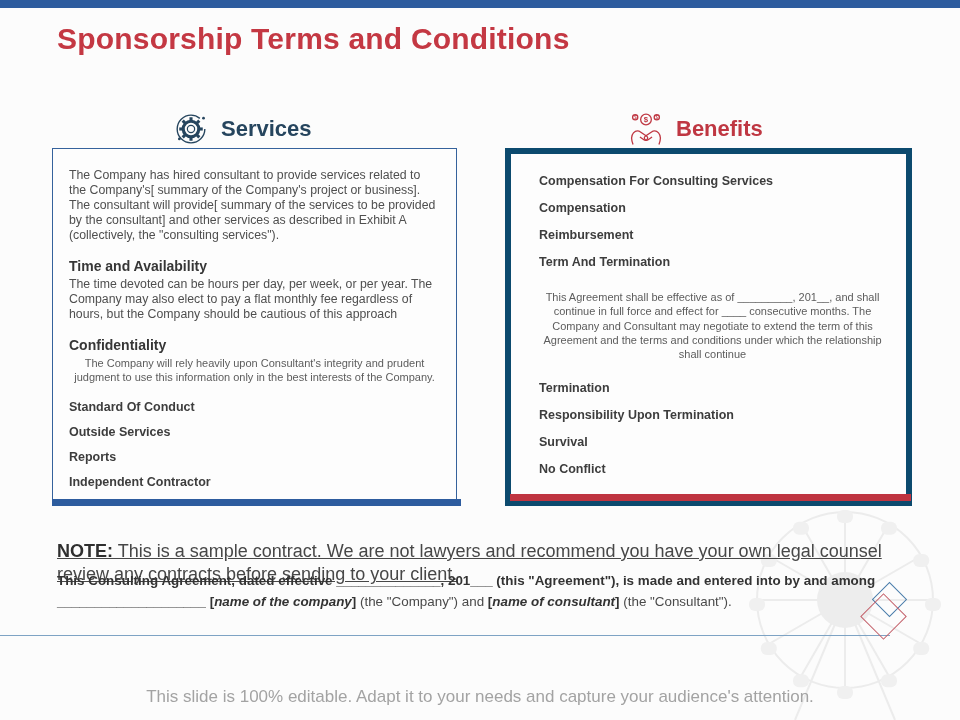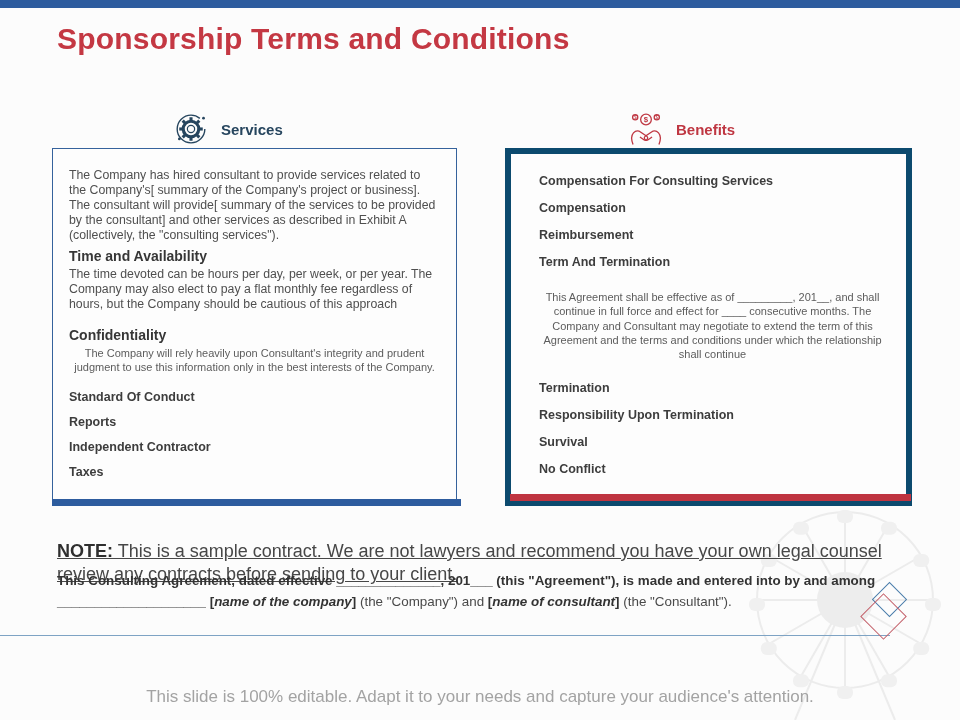--- a/index.html
+++ b/index.html
@@ -13,40 +13,40 @@
 
   .title {
     position:absolute; left:57px; top:22px; width:860px;
     font-size:30px; font-weight:bold; color:#c43843; letter-spacing:0.2px;
   }
 
   
   .col-header { position:absolute; top:109px; display:flex; align-items:center; gap:11px; height:40px; }
   .col-header.services { left:172px; }
   .col-header.benefits { left:627px; }
-  .col-header .hdr-label { font-size:15px; font-weight:bold; }
+  .col-header .hdr-label { font-size:22px; font-weight:bold; }
   .col-header.services .hdr-label { color:#26455e; }
   .col-header.benefits .hdr-label { color:#bf3742; }
   .hdr-icon { width:38px; height:38px; display:block; }
 
   
   .box { position:absolute; top:148px; height:358px; background:#fdfdfd; }
   .box.services-box { left:52px;  width:405px; border:1px solid #35629c; }
   .box.benefits-box { left:505px; width:407px; border:6px solid #0c4a6e; }
   .box-inner { position:absolute; inset:0; overflow:hidden; }
   .services-box .box-inner { padding:19px 16px 0 16px; }
   .benefits-box .box-inner { padding:20px 20px 0 28px; }
   .box-bottom-bar { position:absolute; left:-1px; bottom:-1px; height:7px; width:calc(100% + 6px); }
   .services-box .box-bottom-bar { background:#2d5c9e; }
   .benefits-box .box-bottom-bar { background:#bf3440; }
 
   .body-p  { font-size:12.3px; line-height:1.22; color:#4f4f4f; margin:0 0 15px 0; }
   .small-p { font-size:11px;  line-height:1.3;  color:#5c5c5c; margin:0 0 14px 0;text-align:center; }
   .mini-h  { font-size:14px; font-weight:bold; color:#363636; margin:0 0 3px 0; }
-  .intro   { margin-bottom:5px; }
+  .intro   { margin-bottom:15px; }
 
   .bold-list .list-item { font-size:12.5px; font-weight:bold; color:#3d3d3d; margin-bottom:11px; list-style:none; }
   .services-box .bold-list { margin-top:15px; }
   .benefits-box .list-item { margin-bottom:13px; }
   .benefits-box .mid-p { margin:21px 0 20px 0; }
 
   
   .note-line { position:absolute; left:57px; top:540px; width:868px; font-size:18px; color:#474747; line-height:1.3;text-decoration:underline; }
   .note-line .note-label { font-weight:bold; color:#2f2f2f; }
   .agreement { position:absolute; left:57px; top:570px; width:845px; font-size:13.4px; line-height:1.57; color:#333; font-weight:bold; }
@@ -153,20 +153,21 @@
         <p class="body-p intro">The Company has hired consultant to provide services related to the Company's[ summary of the Company's project or business]. The consultant will provide[ summary of the services to be provided by the consultant] and other services as described in Exhibit A (collectively, the "consulting services").</p>
 
         <h4 class="mini-h">Time and Availability</h4>
         <p class="body-p">The time devoted can be hours per day, per week, or per year. The Company may also elect to pay a flat monthly fee regardless of hours, but the Company should be cautious of this approach</p>
 
         <h4 class="mini-h">Confidentiality</h4>
         <p class="small-p">The Company will rely heavily upon Consultant's integrity and prudent judgment to use this information only in the best interests of the Company.</p>
 
         <ul class="bold-list">
           <li class="list-item">Standard Of Conduct</li>
+          <li class="list-item">Outside Services</li>
           <li class="list-item">Reports</li>
           <li class="list-item">Independent Contractor</li>
           <li class="list-item">Taxes</li>
         </ul>
       </div>
       <div class="box-bottom-bar"></div>
     </div>
 
     <div class="box benefits-box">
       <div class="box-inner">

